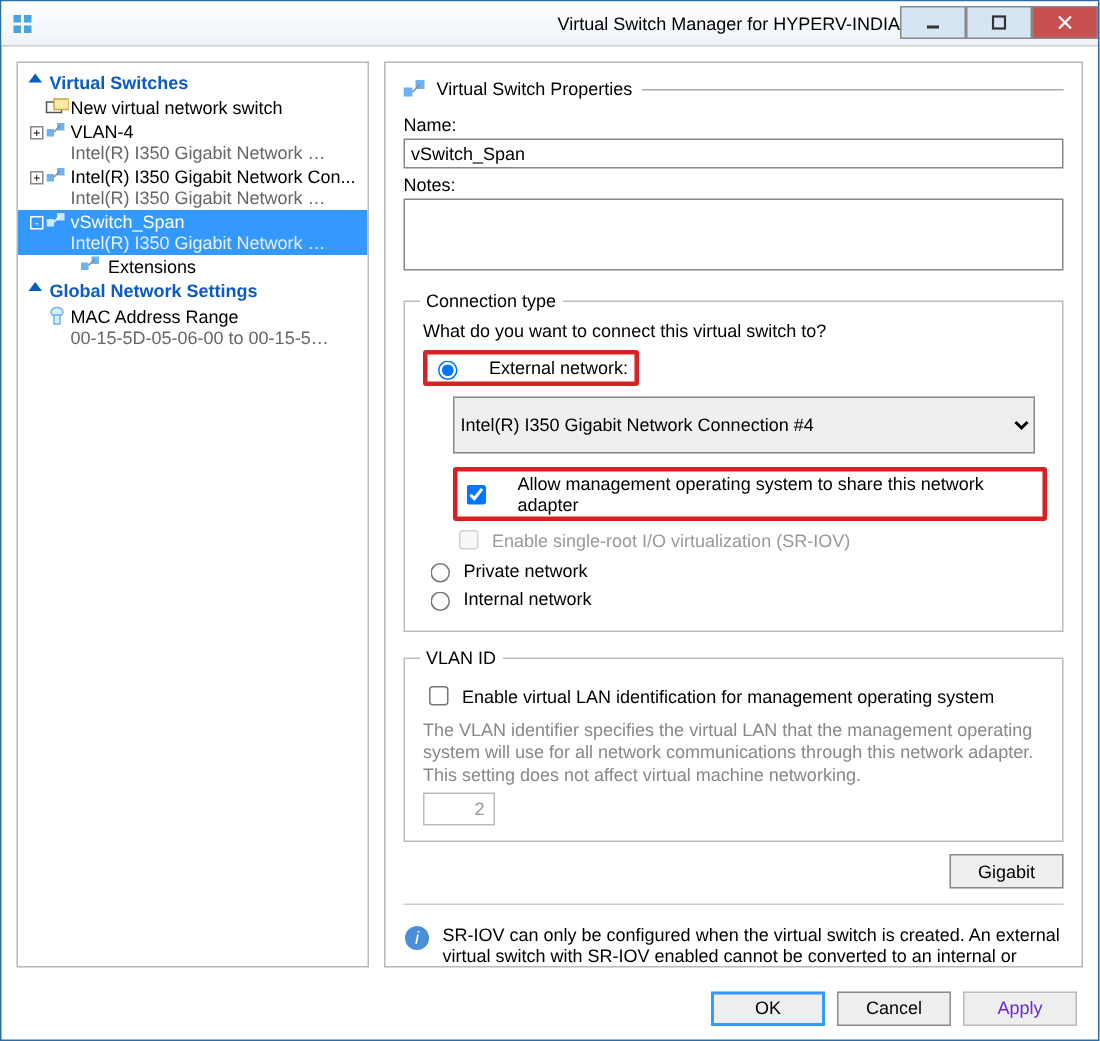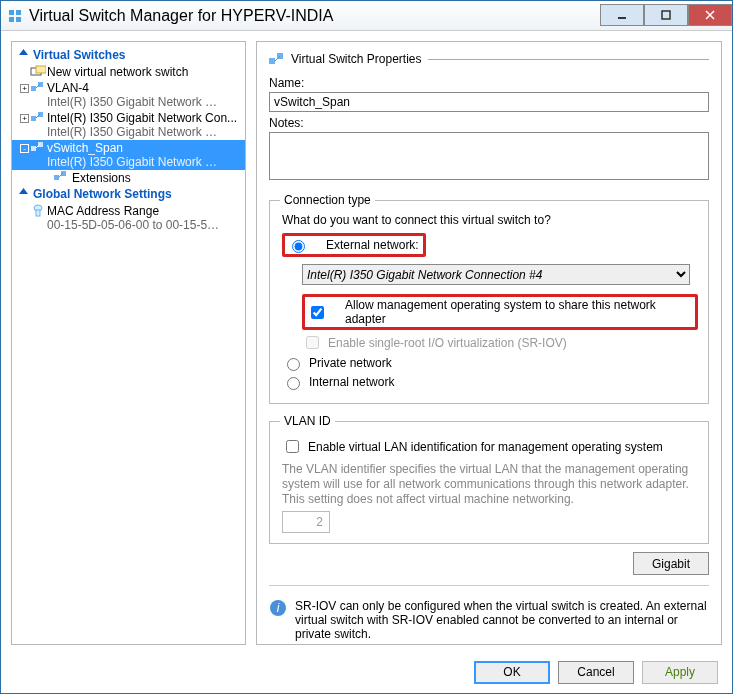--- a/index.html
+++ b/index.html
@@ -1,20 +1,20 @@
 <!DOCTYPE html>
 <html><head>
 <meta charset="utf-8">
 <style>
   * { box-sizing: border-box; font-family: "Segoe UI", Tahoma, sans-serif; font-size: 12px; }
   body { margin: 0; background: #fff; }
   .window { width: 733px; height: 694px; border: 1px solid #2e6da4; background: #fff; position: relative; display: flex; flex-direction: column; }
   .titlebar { height: 30px; background: linear-gradient(#fff,#eef3f8); display: flex; align-items: center; border-bottom: 1px solid #ccc; }
   .title-icon { width: 16px; height: 16px; margin: 0 6px; }
-  .title-text { flex: 1; text-align: left; font-size: 16px; }
+  .title-text { flex: 1; text-align: right; font-size: 12px; }
   .win-buttons { display: flex; }
   .win-btn { width: 44px; height: 22px; display:flex;align-items:center;justify-content:center; border:1px solid #888; margin-top:-1px;}
   .win-btn.min, .win-btn.max { background:#d6e5f3; }
   .win-btn.close { background:#c8504f; color:#fff;}
   .body { flex:1; display:flex; padding:10px 10px 6px 10px; gap:10px; overflow:hidden;}
   .left-pane { width:235px; border:1px solid #b8b8b8; background:#fff; overflow:hidden; padding-top:4px;}
   .tree-heading { color:#0a5bc4; font-weight:bold; padding:2px 4px 2px 6px; display:flex; align-items:center; gap:4px;}
   .tree-heading svg{flex-shrink:0;}
   .tree-item { padding:1px 2px 1px 8px; display:flex; align-items:flex-start; gap:1px; cursor:default;}
   .tree-item .exp { width:9px; height:9px; border:1px solid #888; font-size:8px; line-height:7px; text-align:center; margin-top:3px; background:#fff; flex-shrink:0;}
@@ -30,27 +30,27 @@
   .section-title .line{flex:1;height:1px;background:#aaa;}
   .field-label{margin:4px 0 2px 0;}
   input[type=text].full{width:100%; border:1px solid #888; padding:2px 4px; height:20px;}
   textarea.notes{width:100%;height:48px;border:1px solid #888;resize:none;overflow-y:scroll;}
   fieldset.group{border:1px solid #bbb; margin:10px 0 8px 0; padding:6px 10px 10px 10px;}
   fieldset.group legend{padding:0 4px;}
   .q{margin:0 0 6px 2px;}
   .radio-row, .check-row{display:flex;align-items:center;gap:6px;margin:3px 0 3px 2px;}
   .check-row.indent{margin-left:22px;}
   .check-row.disabled{color:#999;}
-  select.nic{margin:4px 0 6px 22px; width:calc(100% - 30px); height:21px; border:1px solid #888;font-style:italic;}
+  select.nic{margin:4px 0 6px 22px; width:calc(100% - 30px); height:38px; border:1px solid #888;}
   .highlight{border:3px solid #d62222; padding:1px 4px 1px 2px; display:inline-flex; align-items:center; gap:18px; border-radius:2px;}
   .vlan-help{color:#888; margin:6px 2px 4px 2px; line-height:15px;}
   .vlan-num{width:48px;height:22px;border:1px solid #bbb;color:#999;text-align:right;padding:0 6px;display:inline-flex;align-items:center;justify-content:flex-end;margin-left:2px;}
   .btn{height:23px;min-width:76px;border:1px solid #8a8a8a;background:#eee;padding:0 14px;cursor:default;display:inline-flex;align-items:center;justify-content:center;}
   .btn.def{border:2px solid #3399ff;}
-  .btn.disabled{color:#4d7c0f;border-color:#bbb;}
+  .btn.disabled{color:#6d28d9;border-color:#bbb;}
   .remove-row{display:flex;justify-content:flex-end;margin:6px 0 10px 0;}
   .info-row{display:flex;gap:8px;border-top:1px solid transparent; padding-top:6px;}
   .info-icon{width:18px;height:18px;flex-shrink:0;}
   .divider{height:1px;background:#ccc;margin:6px 0;}
   .footer{height:42px;display:flex;justify-content:flex-end;align-items:center;gap:8px;padding:0 14px;}
   .up-caret{display:inline-block;transform:translateY(-1px);}
 </style>
 </head>
 <body>
 

